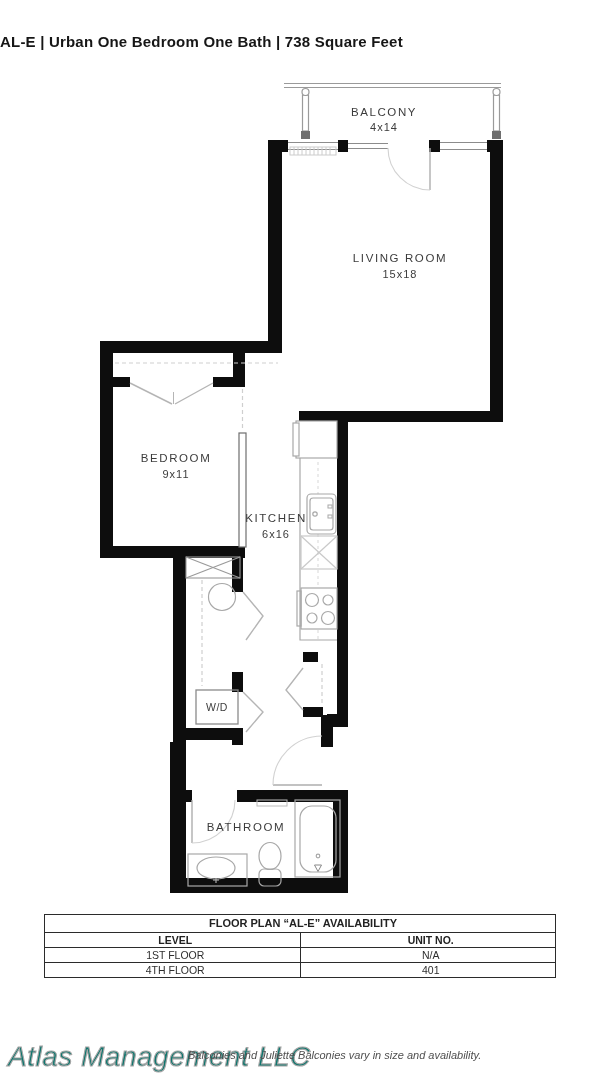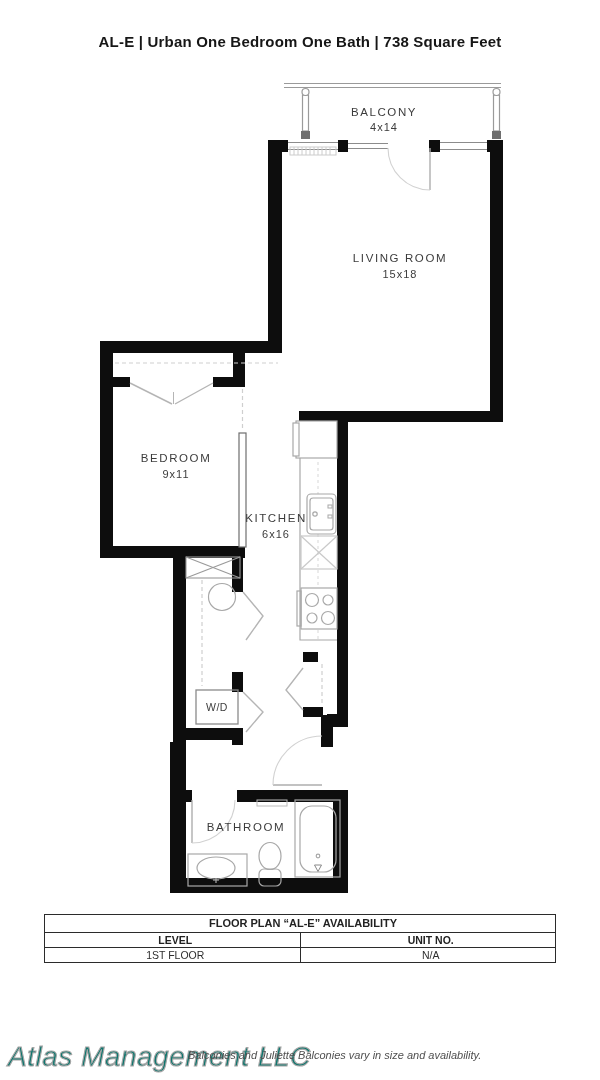--- a/index.html
+++ b/index.html
@@ -1,18 +1,18 @@
 <!DOCTYPE html>
 <html><head>
 <meta charset="utf-8">
 <style>
   html,body{margin:0;padding:0;background:#ffffff;}
   .page{position:relative;width:600px;height:1080px;background:#fff;overflow:hidden;
         font-family:"Liberation Sans", sans-serif;}
-  .plan-title{position:absolute;top:33px;left:0;width:600px;text-align:center;
+  .plan-title{position:absolute;top:33px;left:0;width:600px;
         font-size:15px;font-weight:bold;color:#161616;letter-spacing:.2px;}
   svg text{font-family:"Liberation Sans", sans-serif;}
   .room-label{font-size:11.5px;letter-spacing:1.6px;fill:#3c3c3c;text-anchor:middle;}
   .dim-label{font-size:11px;letter-spacing:1px;fill:#3c3c3c;text-anchor:middle;}
   .wd-label{font-size:10.5px;letter-spacing:.5px;fill:#3c3c3c;text-anchor:middle;}
   .avail-table{position:absolute;left:44px;top:914px;width:512px;border-collapse:collapse;
         table-layout:fixed;}
   .avail-table td,.avail-table th{border:1px solid #2b2b2b;font-size:10.5px;color:#222;
         padding:0 0 0 6px;text-align:center;vertical-align:middle;height:14px;line-height:13px;}
   .avail-table th{font-weight:bold;}
@@ -216,19 +216,23 @@
       <th colspan="2">FLOOR PLAN “AL-E” AVAILABILITY</th>
     </tr>
     <tr>
       <th class="col-level">LEVEL</th>
       <th>UNIT NO.</th>
     </tr>
     <tr>
       <td>1ST FLOOR</td>
       <td>N/A</td>
     </tr>
+    <tr>
+      <td>4TH FLOOR</td>
+      <td>401</td>
+    </tr>
   </tbody>
     </table>
 
   <div class="footer-mark">Atlas Management LLC</div>
   <div class="footer-note">Balconies and Juliette Balconies vary in size and availability.</div>
 
 </div>
 
 </body></html>

